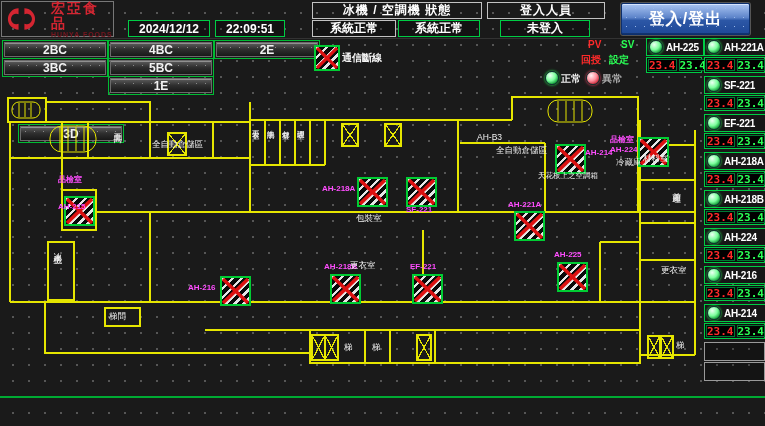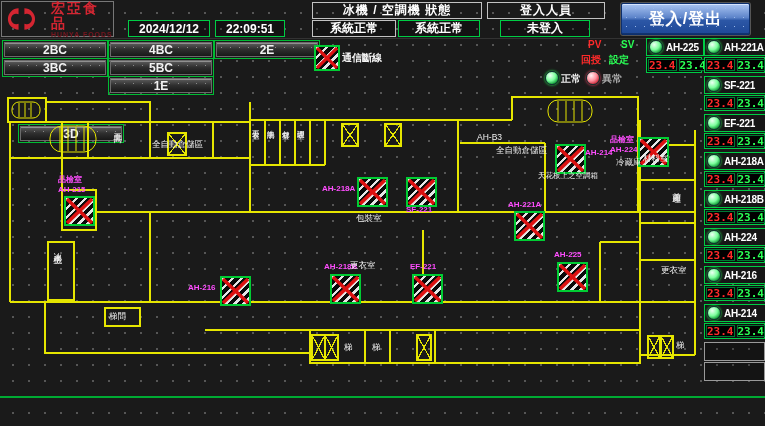--- a/index.html
+++ b/index.html
@@ -299,21 +299,21 @@
     </g>
   </svg>
 
   <div class="marker" style="left:64px;top:196px;">
       <svg width="27" height="26">
         <line x1="1" y1="1" x2="26" y2="25" stroke="#dd1111" stroke-width="3.4"></line>
         <line x1="26" y1="1" x2="1" y2="25" stroke="#dd1111" stroke-width="3.4"></line>
       </svg>
     </div>
   <div class="plan-label m" style="left:58px;top:176px;">品檢室</div>
-  <div class="plan-label m" style="left:58px;top:186px;">AH-215</div>
+  <div class="plan-label m" style="left:58px;top:203px;">AH-215</div>
 
   <div class="marker" style="left:220px;top:276px;">
       <svg width="27" height="26">
         <line x1="1" y1="1" x2="26" y2="25" stroke="#dd1111" stroke-width="3.4"></line>
         <line x1="26" y1="1" x2="1" y2="25" stroke="#dd1111" stroke-width="3.4"></line>
       </svg>
     </div>
   <div class="plan-label m" style="left:188px;top:284px;">AH-216</div>
 
   <div class="marker" style="left:330px;top:274px;">

